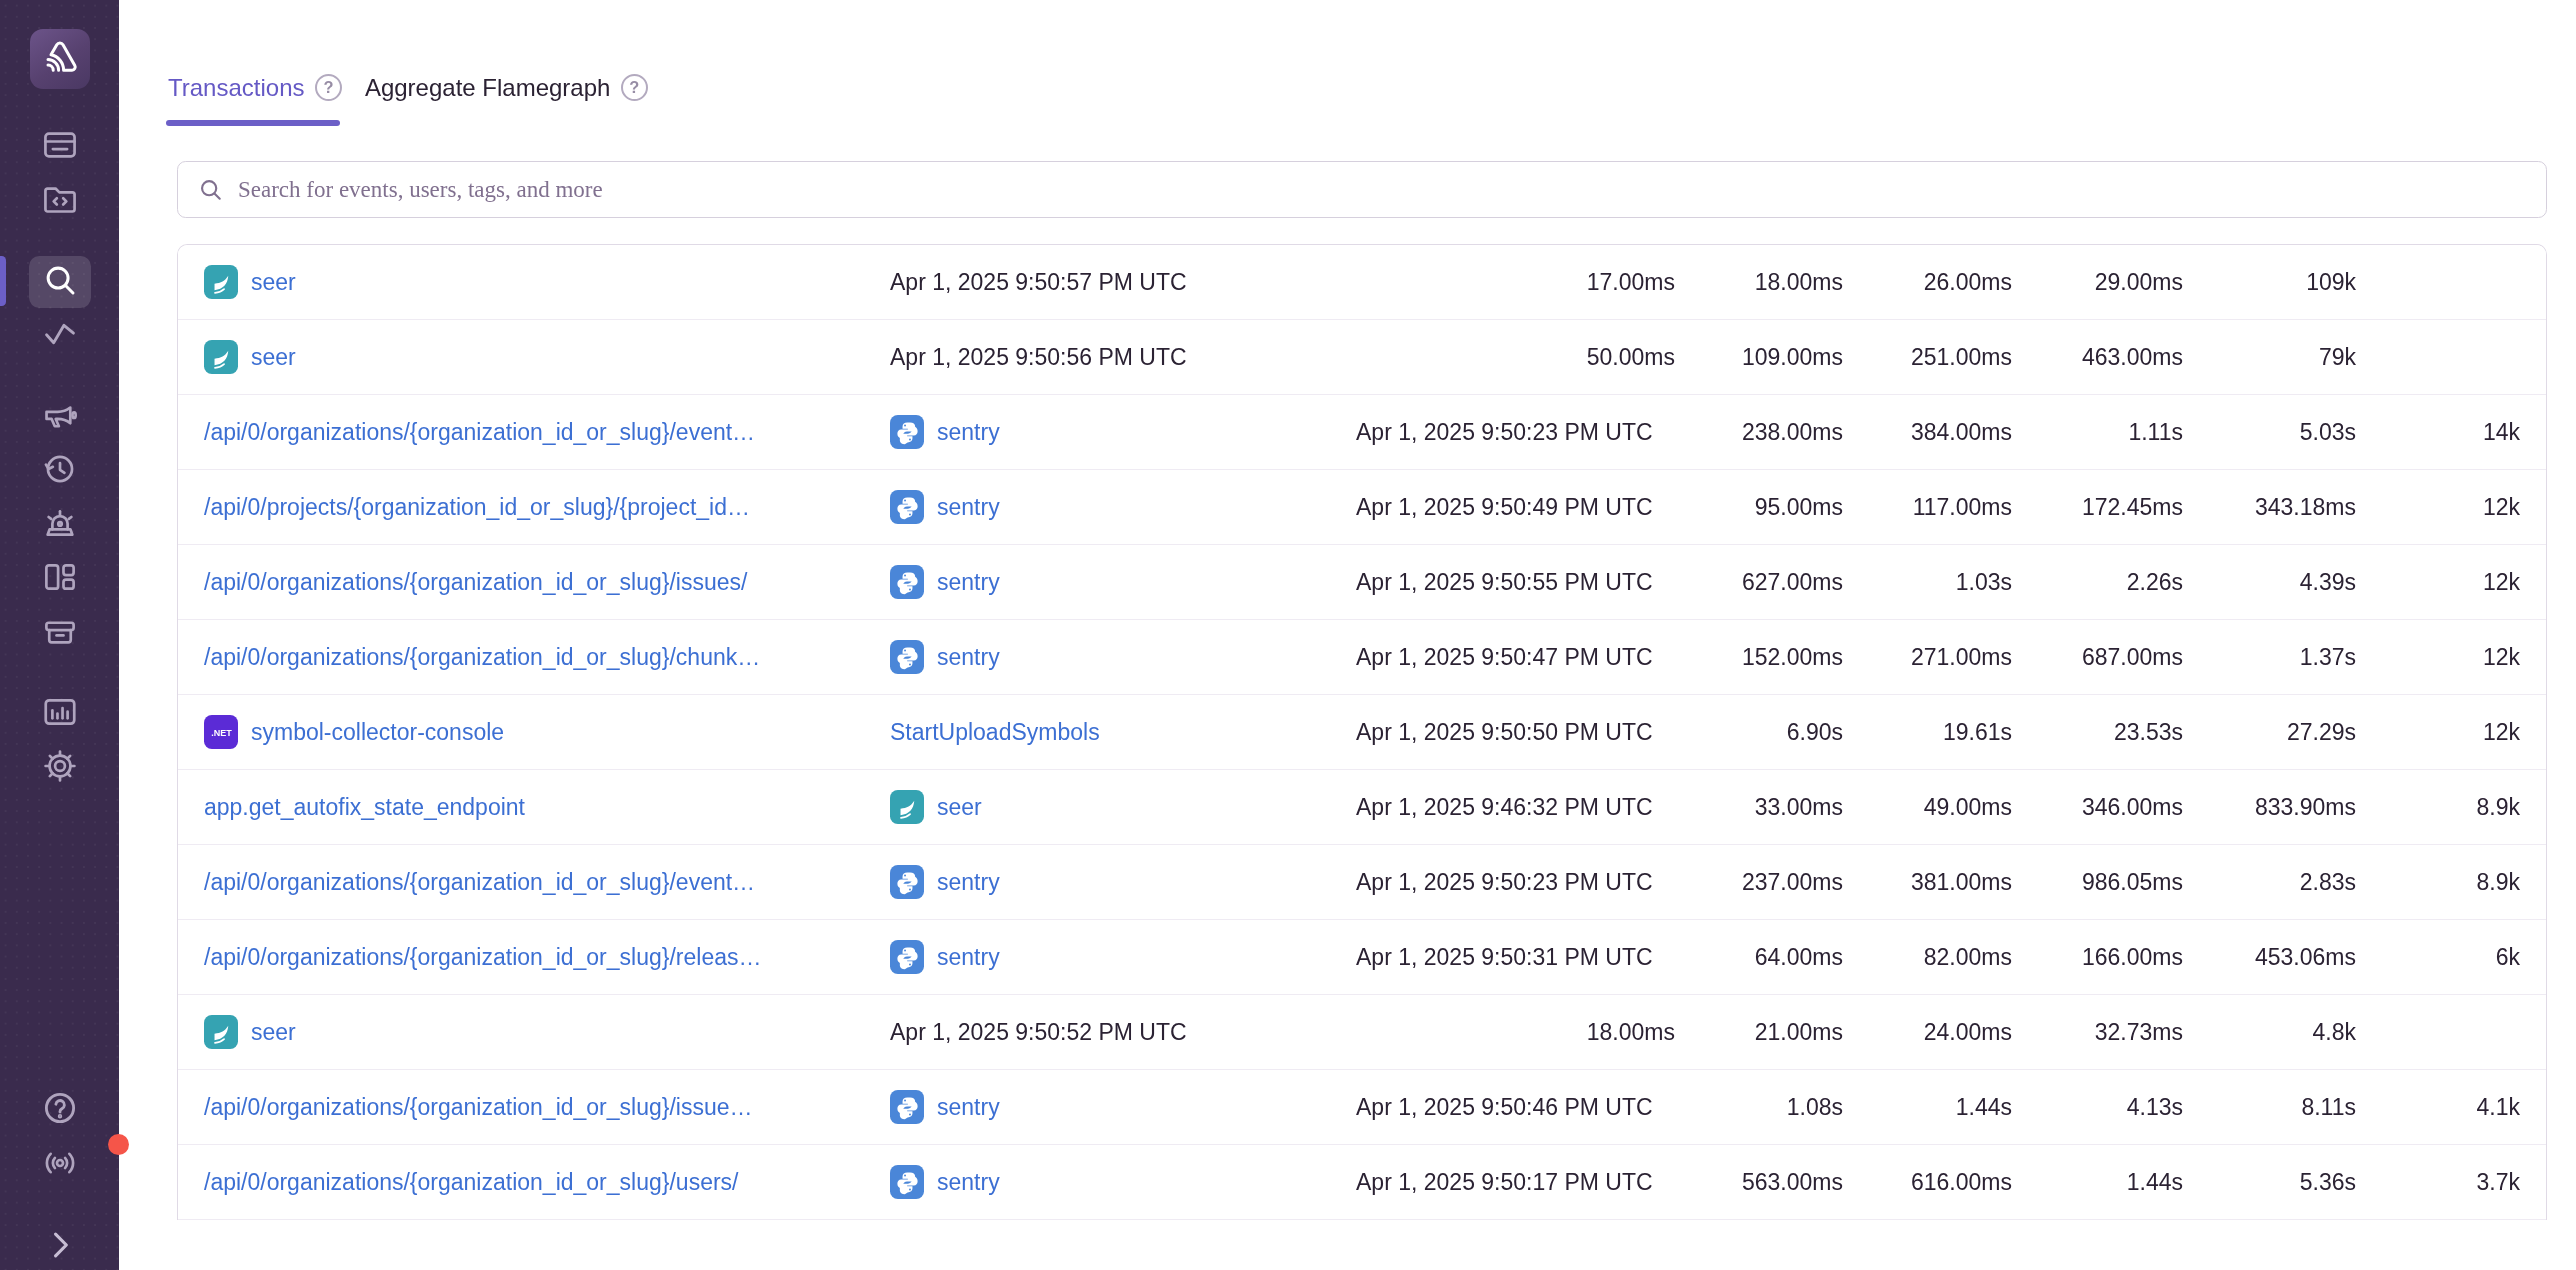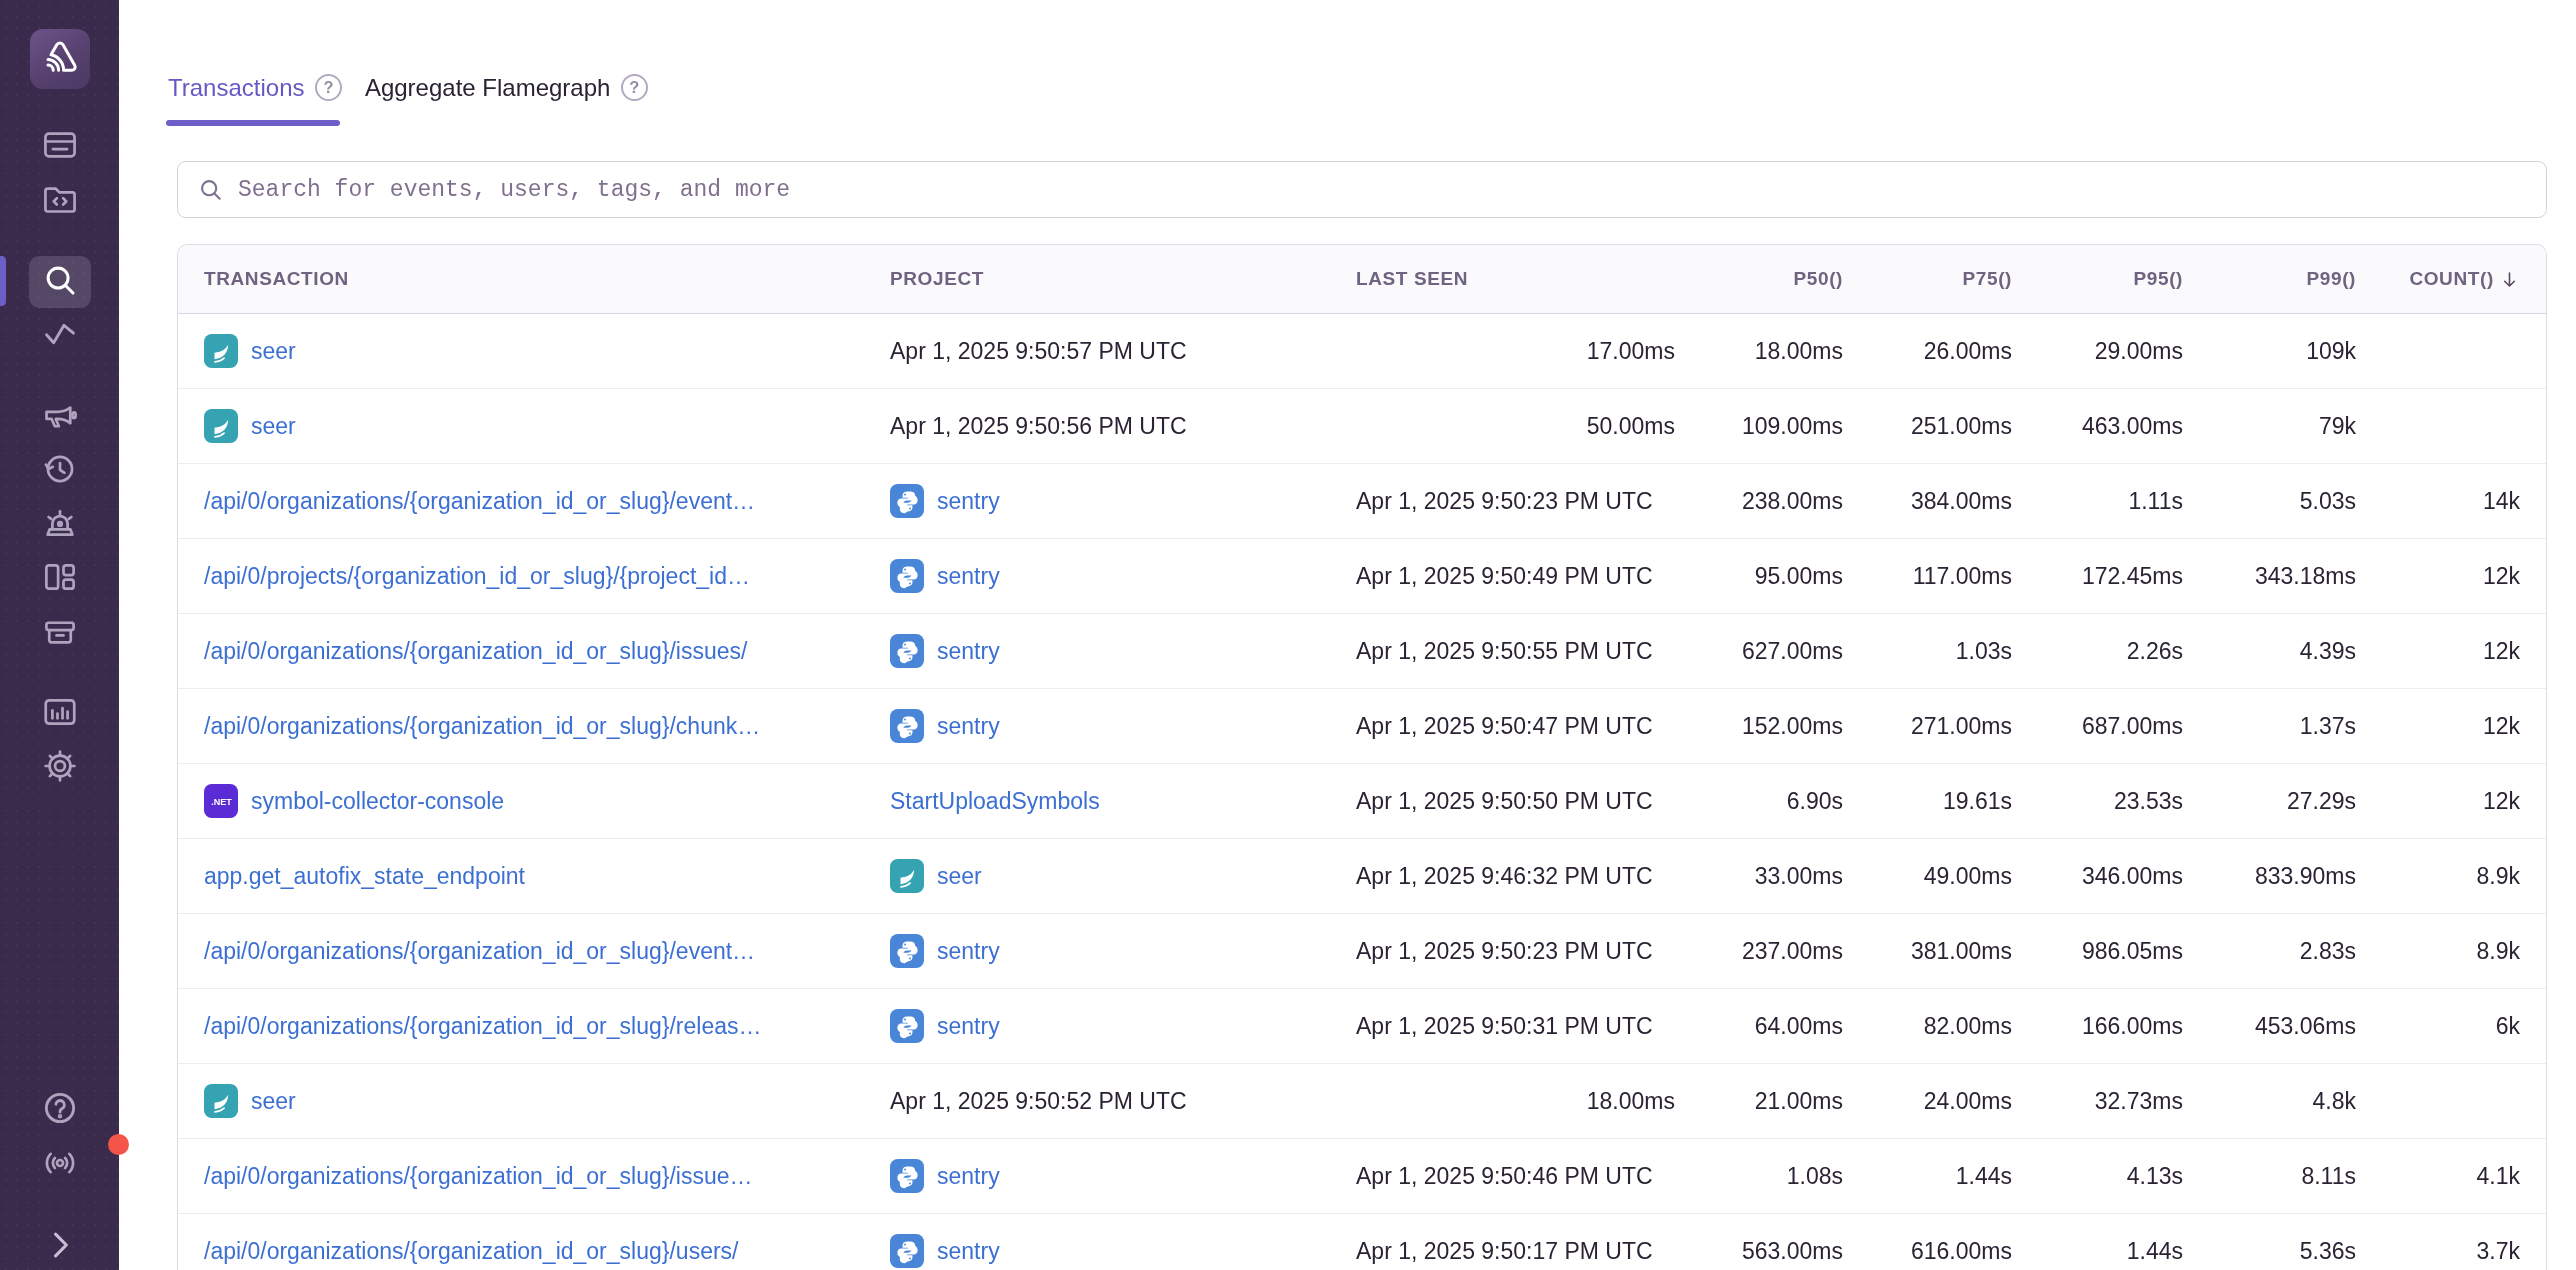--- a/index.html
+++ b/index.html
@@ -39,21 +39,21 @@
                       color:#978DA5; font-size:16.4px; font-weight:bold; display:flex;
                       align-items:center; justify-content:center; }
   .tab-underline { position:absolute; left:-1.7px; bottom:0; height:6px; width:100%;
                    border-radius:3.5px; }
 
   .search-bar { position:absolute; left:58px; top:117px; width:2370px; height:57px;
                 border:1.7px solid #D6D0DD; border-radius:8.6px; background:#fff;
                 display:flex; align-items:center; padding:0 19px; gap:14px; }
   .search-bar svg { width:27px; height:27px; color:#80708F; flex:0 0 auto; }
   .search-bar input { border:none; outline:none; flex:1; font-size:23px;
-                      font-family:Liberation Mono, monospace; color:#c2410c; background:transparent; }
+                      font-family:Liberation Serif, serif; color:#c2410c; background:transparent; }
   .search-bar input::placeholder { color:#80708F; opacity:1; }
 
   
   .table { position:absolute; left:58px; top:200px; width:2370px;
            border:1.7px solid #E0DAE6; border-bottom:none; border-radius:10.4px 10.4px 0 0;
            background:#fff; overflow:hidden; }
   .tgrid { display:grid;
            grid-template-columns:686px 466px 319px 168px 169px 171px 173px 164px;
            padding-left:26px; padding-right:25px; align-items:center; }
   .thead { height:69px; background:#FAF9FB; border-bottom:1.7px solid #DBD4E2; }
@@ -247,37 +247,20 @@
     <span class="js-icon" style="display:flex;color:#80708F;">
         <svg viewBox="0 0 24 24" fill="none" stroke="currentColor" stroke-linecap="round" stroke-linejoin="round" stroke-width="1.9">
           <circle cx="10.8" cy="10.8" r="6.3"></circle>
           <path d="M15.5 15.5 20.2 20.2"></path>
         </svg>
       </span>
     <input type="text" placeholder="Search for events, users, tags, and more" style="">
   </div>
 
   <div class="table">
-    <div class="tgrid thead">
-      <div class="th">TRANSACTION</div>
-      <div class="th">PROJECT</div>
-      <div class="th">LAST SEEN</div>
-      <div class="th num">P50()</div>
-      <div class="th num">P75()</div>
-      <div class="th num">P95()</div>
-      <div class="th num">P99()</div>
-      <div class="th num sorted">
-        <span>COUNT()</span>
-        <span class="js-icon" style="display:flex;">
-            <svg viewBox="0 0 24 24" fill="none" stroke="currentColor" stroke-linecap="round" stroke-linejoin="round" stroke-width="1.8">
-              <path d="M12 4.5v15M6.5 14 12 19.5 17.5 14"></path>
-            </svg>
-          </span>
-      </div>
-    </div>
     <div>
   <div class="tgrid trow">
     <div class="td proj-cell">
       <span class="proj-badge seer">
               <svg viewBox="0 0 24 24">
                 <path fill="#fff" d="M5.8 18.8c7.8-1 11.6-5.2 12.2-12.8-3 4.8-6.4 6.5-12.2 7z"></path>
                 <path d="M6.2 21.2c3.5-.3 6.1-1.4 8.1-3.3" stroke="#fff" stroke-width="1.5" fill="none" stroke-linecap="round"></path>
               </svg>
             </span>
       <a class="proj-link">seer</a>

